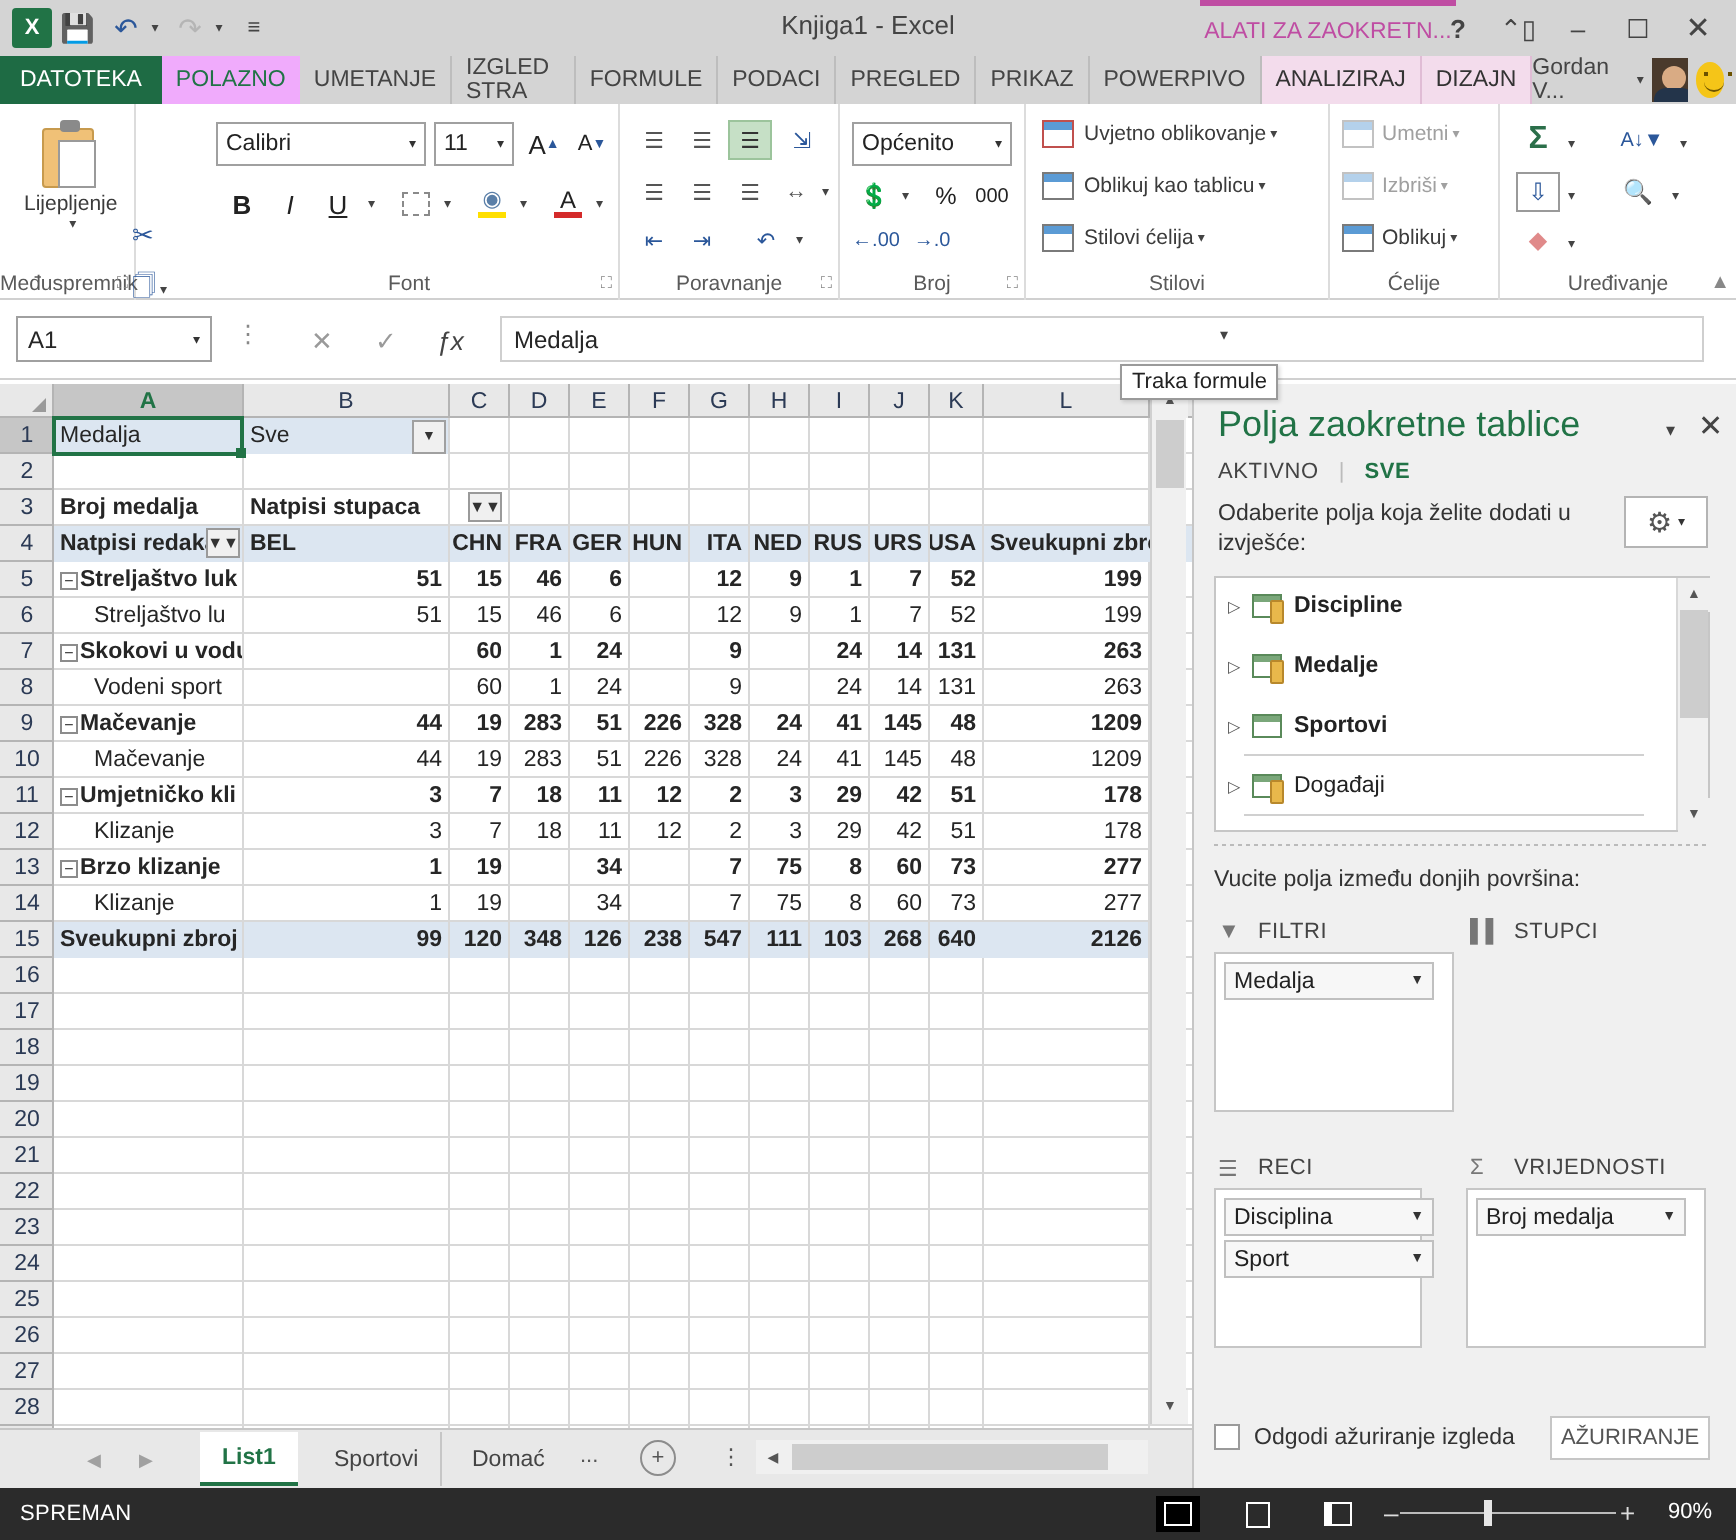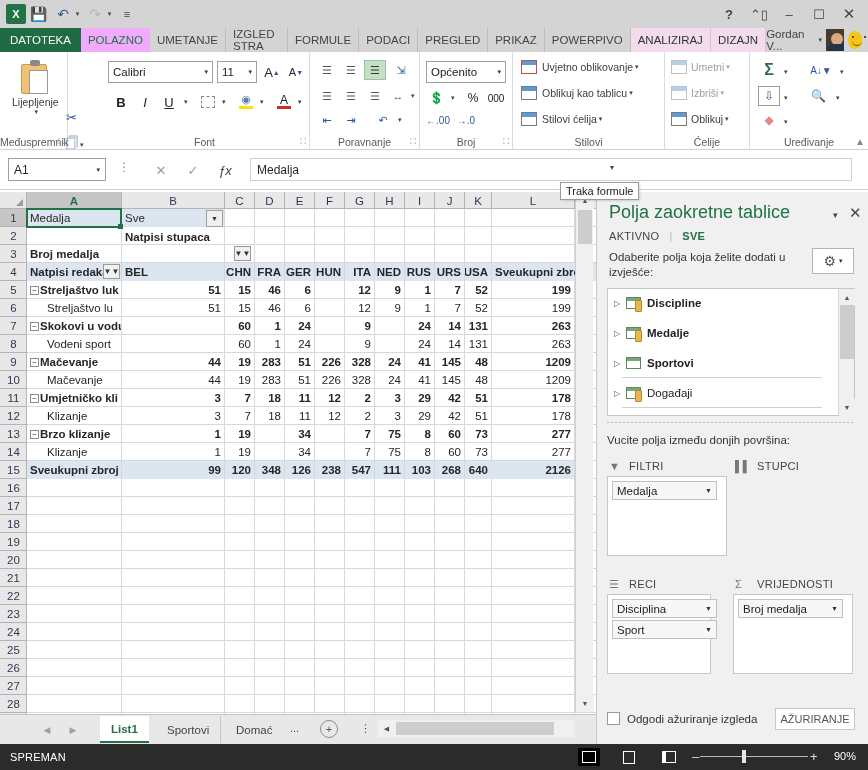--- a/index.html
+++ b/index.html
@@ -227,20 +227,24 @@
 <div class="titlebar">
   <div class="qat">
     <div class="xl-logo">X</div>
     <div class="qat-btn save">💾</div>
     <div class="qat-btn">↶</div>
     <div class="qat-caret">▾</div>
     <div class="qat-btn dis">↷</div>
     <div class="qat-caret">▾</div>
     <div class="qat-btn" style="font-size:11px;color:#444;">≡</div>
   </div>
+  <div class="title-text">Knjiga1 - Excel</div>
+  <div class="ctxtab-strip">
+    <span>ALATI ZA ZAOKRETN...</span>
+  </div>
   <div class="winbtns">
     <div class="winbtn" style="font-weight:bold;">?</div>
     <div class="winbtn">⌃▯</div>
     <div class="winbtn">–</div>
     <div class="winbtn">☐</div>
     <div class="winbtn" style="font-size:15px;">✕</div>
   </div>
 </div>
 
 <div class="tabbar">
@@ -516,21 +520,21 @@
       <div class="hline" style="top:467px;"></div>
     <div class="hline" style="top:485px;"></div>
       <div class="hline" style="top:503px;"></div>
 
     <div class="cell pv-hd" style="left:0;top:0;width:94px;">Medalja</div>
     <div class="cell pv-hd" style="left:95px;top:0;width:102px;">Sve</div>
     <div class="dropbtn" style="left:179px;top:1px;">▼</div>
     <div class="selcell" style="left:-1px;top:-1px;width:96px;height:20px;"></div>
 
     <div class="cell b" style="left:0;top:36px;width:94px;">Broj medalja</div>
-    <div class="cell b" style="left:95px;top:19px;width:110px;">Natpisi stupaca</div>
+    <div class="cell b" style="left:95px;top:36px;width:110px;">Natpisi stupaca</div>
     <div class="filt-btn" style="left:207px;top:37px;">▼▼</div>
 
     <div class="cell b pv-hd" style="left:0;top:54px;width:94px;">Natpisi redaka</div>
     <div class="filt-btn" style="left:76px;top:55px;">▼▼</div>
     <div class="cell b pv-hd" style="left:95px;top:54px;width:102px;">BEL</div>
     <div class="cell b pv-hd num" style="left:198px;top:54px;width:29px;">CHN</div>
     <div class="cell b pv-hd num" style="left:228px;top:54px;width:29px;">FRA</div>
     <div class="cell b pv-hd num" style="left:258px;top:54px;width:29px;">GER</div>
     <div class="cell b pv-hd num" style="left:288px;top:54px;width:29px;">HUN</div>
     <div class="cell b pv-hd num" style="left:318px;top:54px;width:29px;">ITA</div>

